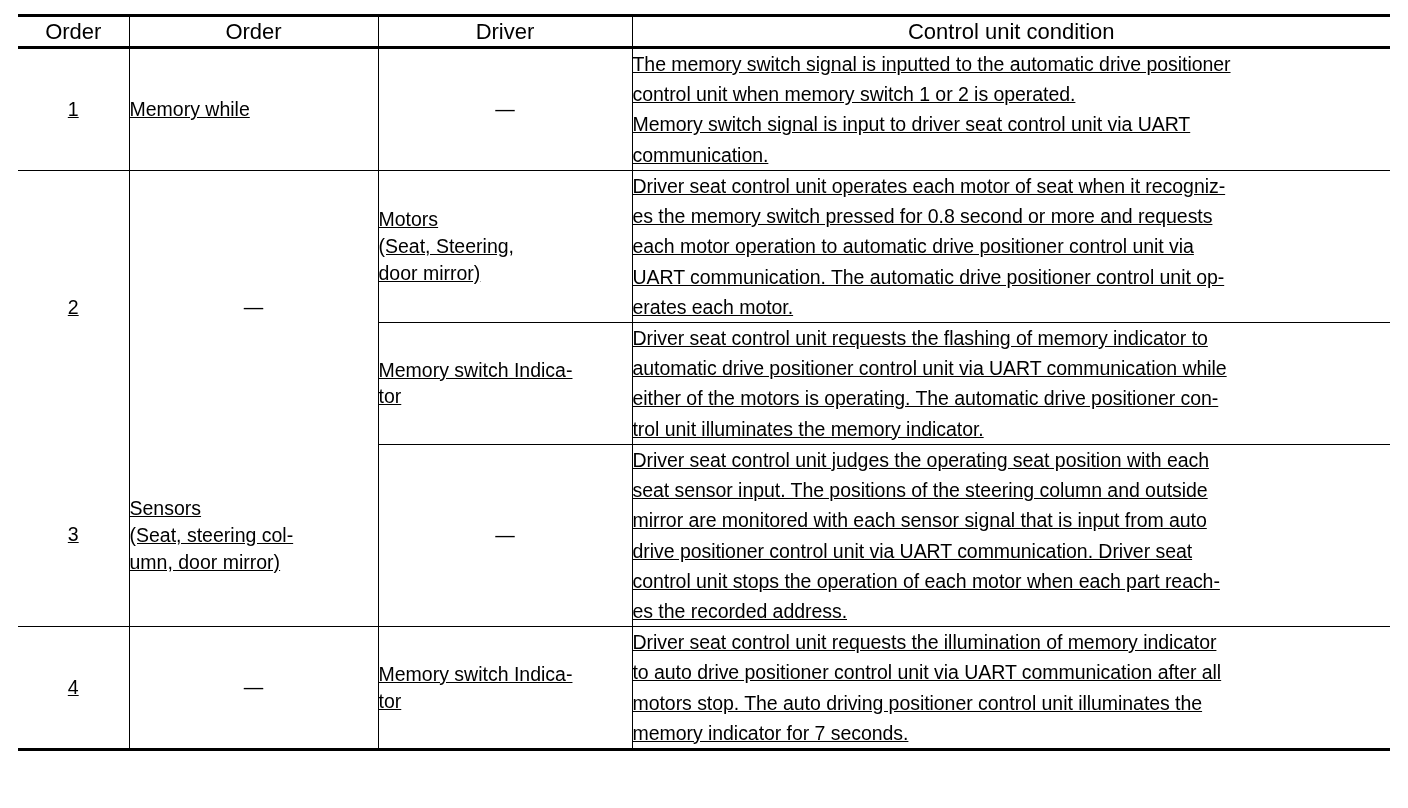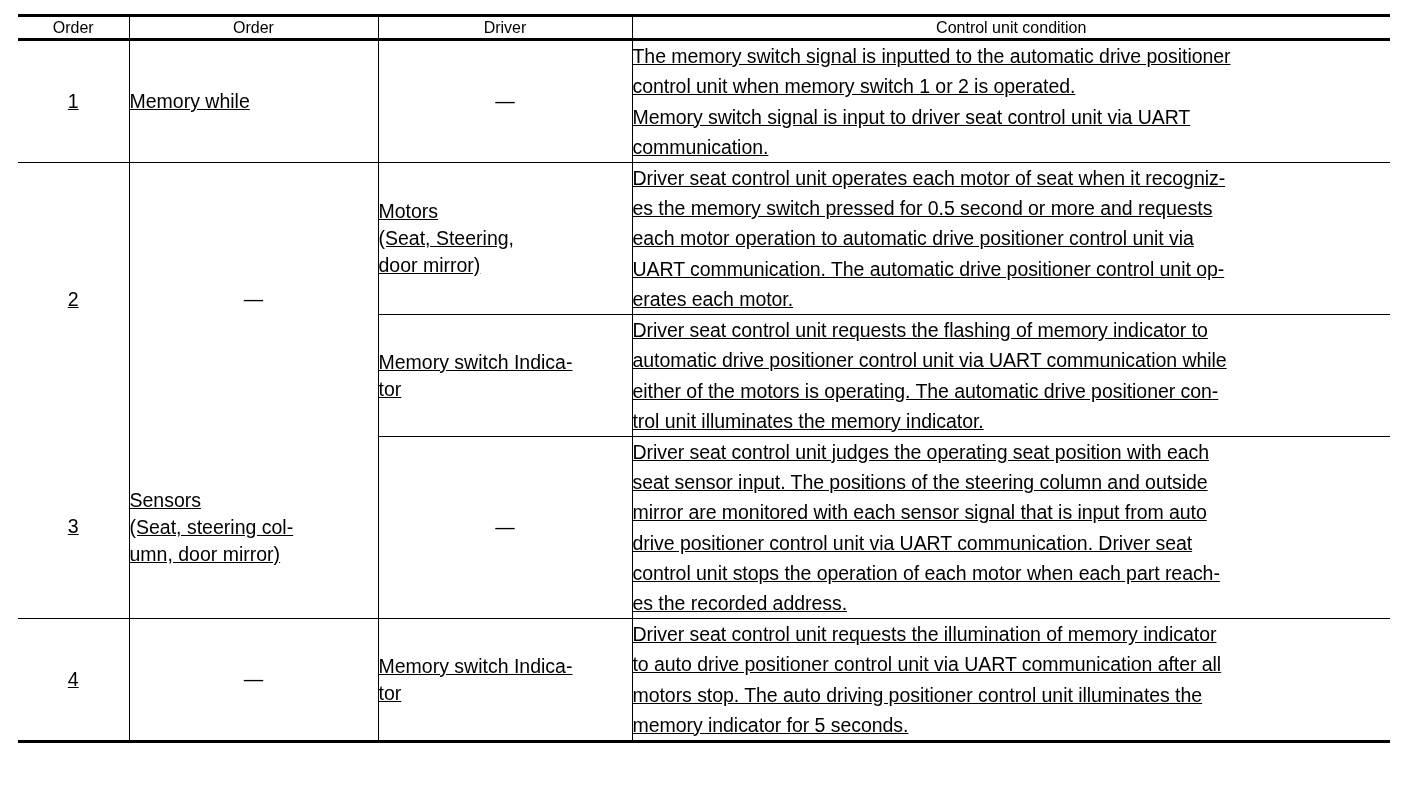--- a/index.html
+++ b/index.html
@@ -54,21 +54,21 @@
   }
 
   
   .spec-table tr > *:first-child { border-left: none; }
   .spec-table tr > *:last-child  { border-right: none; }
 
   
   thead th {
     text-align: center;
     padding: 9px 4px 10px 4px;
-    font-size: 16px;
+    font-size: 22px;
   }
   thead tr {
     border-top: 3.4px solid #000;
     border-bottom: 3.4px solid #000;
   }
   thead th {
     border-top: 3.4px solid #000;
     border-bottom: 3.4px solid #000;
   }
 
@@ -173,21 +173,21 @@
           <td class="cell-input center" rowspan="2">
             <span class="dash">—</span>
           </td>
           <td class="cell-output">
             <span class="txt-block">Motors
 (Seat, Steering,
 door mirror)</span>
           </td>
           <td class="cell-cond">
             <span class="cond-text">Driver seat control unit operates each motor of seat when it recogniz-
-es the memory switch pressed for 0.5 second or more and requests
+es the memory switch pressed for 0.8 second or more and requests
 each motor operation to automatic drive positioner control unit via
 UART communication. The automatic drive positioner control unit op-
 erates each motor.</span>
           </td>
         </tr>
 
         <tr>
           <td class="cell-output">
             <span class="txt-block">Memory switch Indica-
 tor</span>
@@ -226,21 +226,21 @@
             <span class="dash">—</span>
           </td>
           <td class="cell-output">
             <span class="txt-block">Memory switch Indica-
 tor</span>
           </td>
           <td class="cell-cond">
             <span class="cond-text">Driver seat control unit requests the illumination of memory indicator
 to auto drive positioner control unit via UART communication after all
 motors stop. The auto driving positioner control unit illuminates the
-memory indicator for 5 seconds.</span>
+memory indicator for 7 seconds.</span>
           </td>
         </tr>
 
       </tbody>
     </table>
 
   </div>
 </div>
 
 </body></html>

